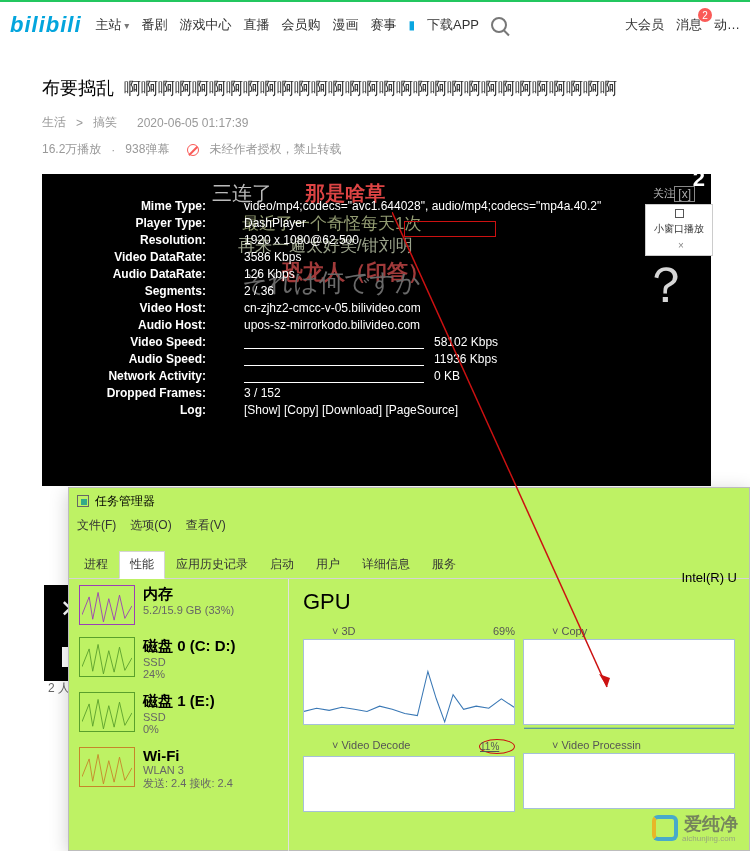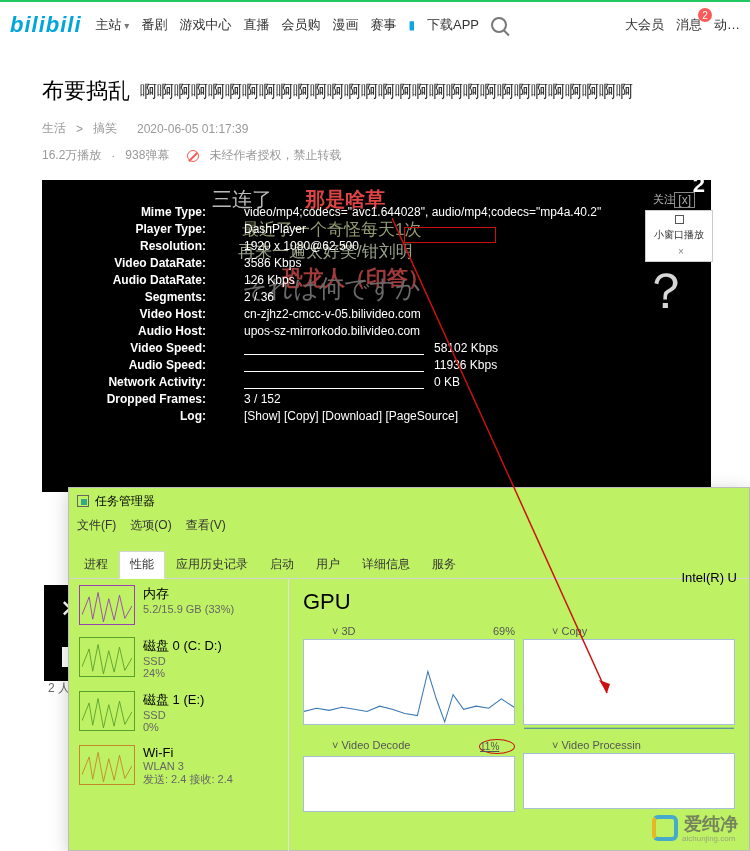--- a/index.html
+++ b/index.html
@@ -14,21 +14,21 @@
   .phone { color:#0aa6e0; font-size:12px; }
   .search-ic { width:16px; height:16px; border:2px solid #777; border-radius:50%; position:relative; }
   .search-ic::after { content:""; position:absolute; width:7px; height:2px; background:#777; bottom:-3px; right:-5px; transform:rotate(45deg); }
   .right-nav { margin-left:auto; display:flex; gap:12px; font-size:13px; color:#333; align-items:center; }
   .badge-wrap { position:relative; }
   .badge { position:absolute; top:-8px; right:-10px; background:#fa5a57; color:#fff; border-radius:50%; width:14px; height:14px; font-size:10px; display:flex; align-items:center; justify-content:center; }
 
   
   .content { padding: 28px 42px 0 42px; }
   .title-row { display:flex; align-items:center; gap:10px; flex-wrap:wrap; }
-  .ttl { font-size:22px; font-weight:500; }
+  .ttl { font-size:18px; font-weight:500; }
   .ttl-sub { font-size:17px; color:#333; }
   .meta-row { margin-top:14px; font-size:12px; color:#999; display:flex; gap:10px; align-items:center; }
   .meta-row a { color:#999; text-decoration:none; }
   .stats-row { margin-top:10px; font-size:12px; color:#999; display:flex; gap:10px; align-items:center; }
   .forbid { width:12px; height:12px; border:1.5px solid #fa5a57; border-radius:50%; position:relative; }
   .forbid::after { content:""; position:absolute; width:12px; height:1.5px; background:#fa5a57; top:5px; left:-1px; transform:rotate(-45deg); }
 
   
   .player { margin-top:16px; background:#000; width:669px; height:312px; position:relative; color:#fff; }
   .danmu { position:absolute; top:6px; left:170px; font-size:20px; color:#bbb; }
@@ -60,21 +60,21 @@
   .tm-ic::after { content:""; position:absolute; width:6px; height:6px; background:#3a8; left:3px; top:3px; }
   .tm-menu { height:22px; display:flex; align-items:center; padding:0 8px; gap:14px; font-size:12px; color:#333; }
   .tm-tabs { display:flex; padding:4px 4px 0; gap:0; font-size:12px; border-bottom:1px solid #d4d4d4; }
   .tm-tab { padding:4px 10px; border:1px solid transparent; color:#333; cursor:pointer;margin-top:11px; }
   .tm-tab.active { border:1px solid #d4d4d4; border-bottom:1px solid #fff; background:#fff; margin-bottom:-1px; }
   .tm-body { display:flex; height:calc(100% - 76px); }
   .tm-left { width:220px; border-right:1px solid #e0e0e0; overflow:hidden; }
   .tm-item { display:flex; gap:8px; padding:6px 10px; }
   .tm-thumb { width:56px; height:40px; border:1px solid #999; flex-shrink:0; position:relative; overflow:hidden; }
   .tm-info { font-size:12px; }
-  .tm-info .t1 { font-size:13px; }
+  .tm-info .t1 { font-size:15px;font-weight:bold; }
   .tm-info .t2 { color:#666; font-size:11px; }
   .tm-right { flex:1; padding:10px 14px; }
   .gpu-h { font-size:22px; margin-bottom:10px; }
   .gpu-r { position:absolute; right:12px; top:82px; font-size:13px; }
   .gpu-grid { display:flex; gap:8px; }
   .gpu-col { flex:1; }
   .gpu-lab { font-size:11px; color:#555; display:flex; justify-content:space-between;margin-left:29px; }
   .gpu-lab .c { color:#555; }
   .gpu-box { height:86px; border:1px solid #a6c0d9; margin-top:2px; background: linear-gradient(#fff,#fff); position:relative; }
   .gpu-box svg { position:absolute; inset:0; }

